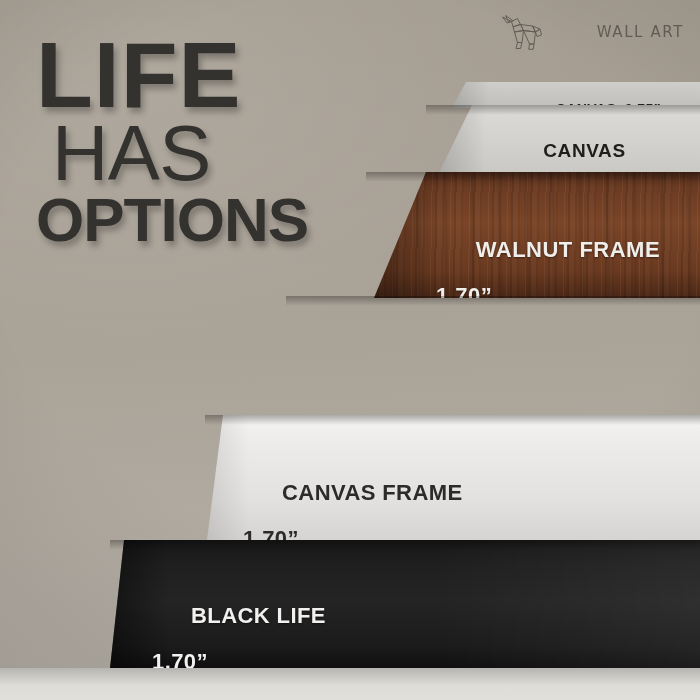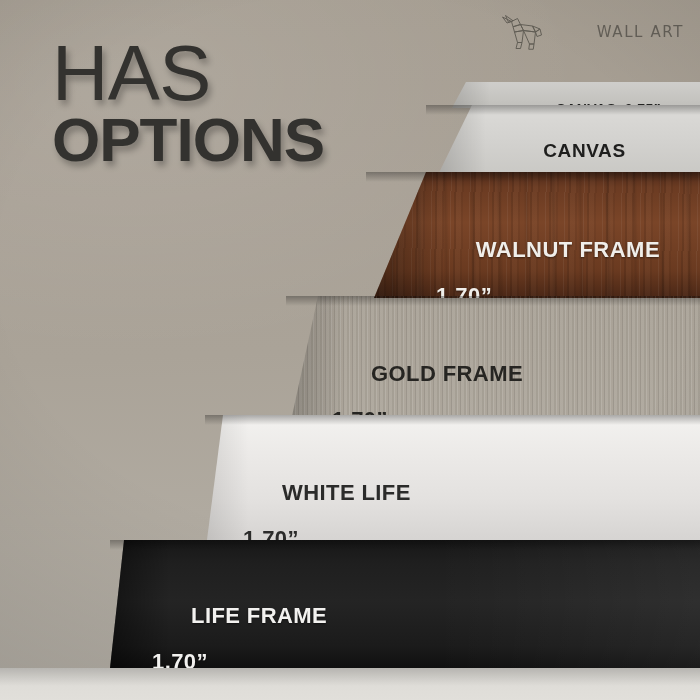--- a/index.html
+++ b/index.html
@@ -36,21 +36,21 @@
   .headline{
     position:absolute;left:36px;top:36px;
     z-index:30;
     color:#33322f;
     line-height:0.86;
     letter-spacing:-0.5px;
     text-shadow:3px 5px 6px rgba(0,0,0,0.28);
   }
   .hl-1{font-size:93px;font-weight:bold;display:block;letter-spacing:1px;}
   .hl-2{font-size:78px;font-weight:normal;display:block;margin-left:16px;margin-top:4px;}
-  .hl-3{font-size:62px;font-weight:bold;display:block;margin-left:16px;margin-top:6px;letter-spacing:-1px;}
+  .hl-3{font-size:62px;font-weight:bold;display:block;margin-top:6px;letter-spacing:-1px;}
 
   
   .logo{
     position:absolute;right:16px;top:14px;z-index:40;
     display:flex;align-items:center;gap:7px;
     opacity:0.62;
   }
   .logo-mark{width:48px;height:36px;display:block;}
   .logo-text{
     font-size:15px;letter-spacing:1.6px;color:#3a3833;
@@ -196,52 +196,46 @@
 
   <div class="layer" id="l-walnut">
     <div class="wood-grain"></div>
     <div class="wood-grain2"></div>
     <div class="lbl">
       <span>WALNUT FRAME</span>
       <span class="l2">1.70”</span>
     </div>
   </div>
 
-  <div class="layer" id="l-gold">
-    <div class="gold-brush"></div>
-    <div class="lbl">
-      <span>GOLD FRAME</span>
+
+  <div class="layer" id="l-white">
+    <div class="lbl">
+      <span>CANVAS FRAME</span>
       <span class="l2">1.70”</span>
     </div>
   </div>
 
-  <div class="layer" id="l-white">
-    <div class="lbl">
-      <span>WHITE LIFE</span>
-      <span class="l2">1.70”</span>
-    </div>
-  </div>
-
   <div class="layer" id="l-black">
     <div class="lbl">
-      <span>LIFE FRAME</span>
+      <span>BLACK LIFE</span>
       <span class="l2">1.70”</span>
     </div>
   </div>
 
   <div class="contact" style="left:426px;top:105px;width:274px;"></div>
   <div class="contact" style="left:366px;top:172px;width:334px;"></div>
   <div class="contact" style="left:286px;top:296px;width:414px;"></div>
   <div class="contact" style="left:205px;top:415px;width:495px;"></div>
   <div class="contact" style="left:110px;top:540px;width:590px;"></div>
 
   <div class="floor"></div>
   <div class="floor-shadow"></div>
 
   <div class="headline">
+    <span class="hl-1">LIFE</span>
     <span class="hl-2">HAS</span>
     <span class="hl-3">OPTIONS</span>
   </div>
 
   <div class="logo">
     <svg class="logo-mark" viewBox="0 0 64 48">
       <g fill="none" stroke="#37352f" stroke-width="1.3" stroke-linejoin="round">
         <path d="M6 4 L18 10 L12 12 Z"></path>
         <path d="M10 2 L20 9 L14 11 Z"></path>
         <path d="M18 10 L26 6 L30 14 L20 17 Z"></path>

